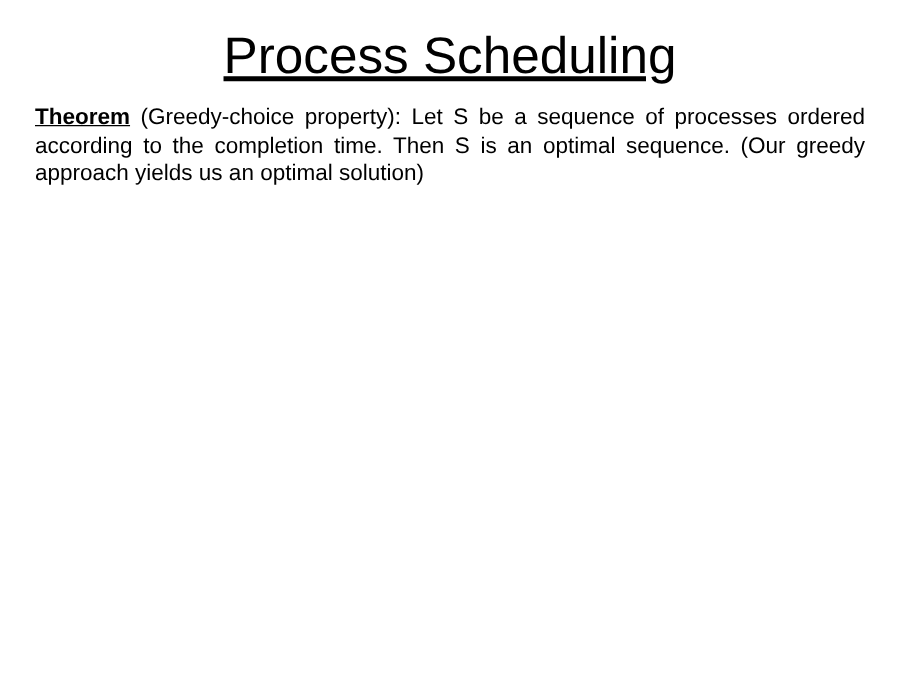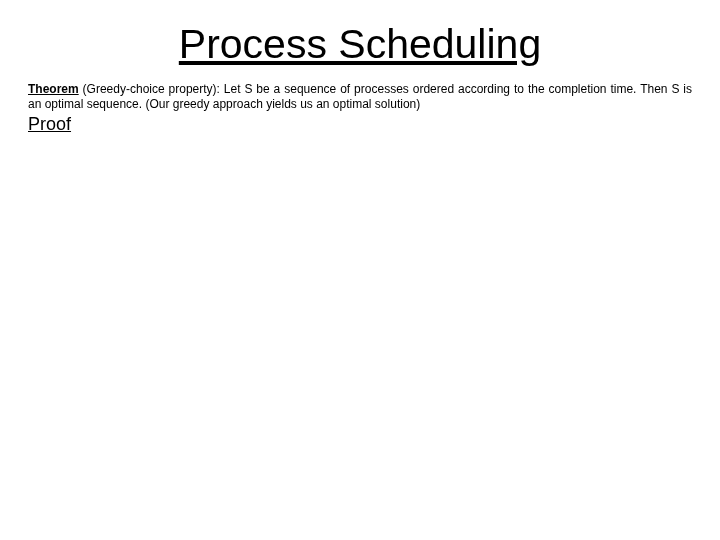--- a/index.html
+++ b/index.html
@@ -20,21 +20,21 @@
   }
   .title {
     text-align: center;
     font-size: 41px;
     text-decoration: underline;
     margin-top: 2px;
     margin-bottom: 14px;
     font-weight: normal;
   }
   .body-text {
-    font-size: 12px;
+    font-size: 18px;
     line-height: 1.25;
     text-align: justify;
   }
   .theorem-label {
     font-weight: bold;
     text-decoration: underline;
   }
   .proof-label {
     text-decoration: underline;
     display: block;
@@ -46,15 +46,14 @@
 <body>
 
 <div class="slide">
 
   <div class="title">Process Scheduling</div>
 
   <div class="body-text">
     <span class="theorem-label">Theorem</span><span> (Greedy-choice property): Let S be a sequence of processes ordered according to the completion time. Then S is an optimal sequence. (Our greedy approach yields us an optimal solution)</span>
   </div>
 
-  <span class="proof-label">Proof</span>
 
 </div>
 
 </body></html>

